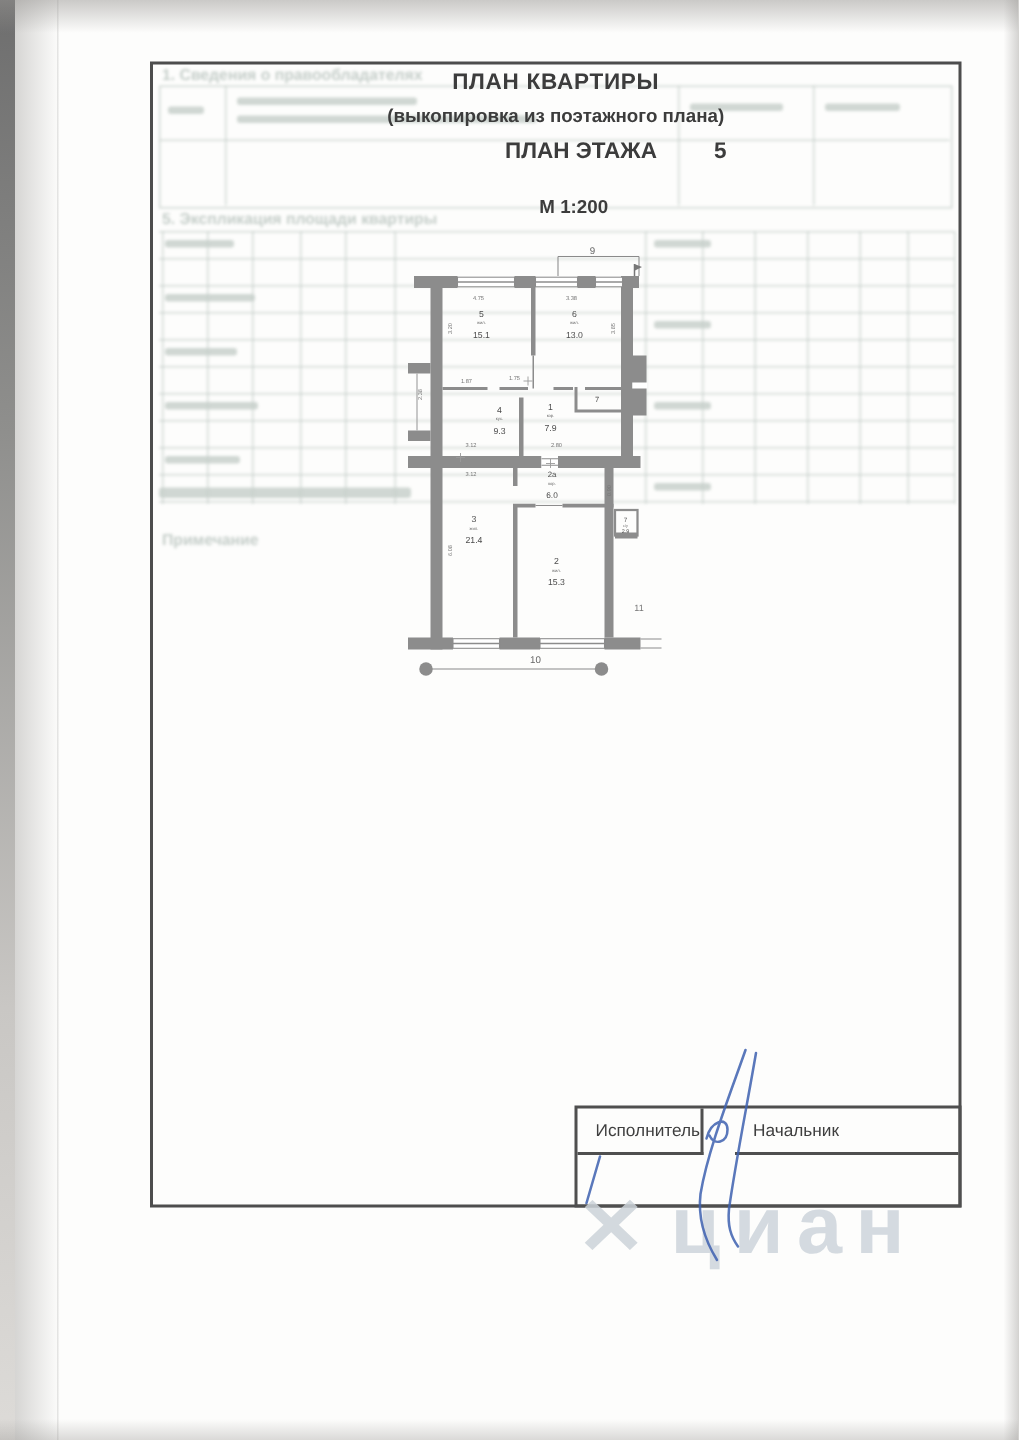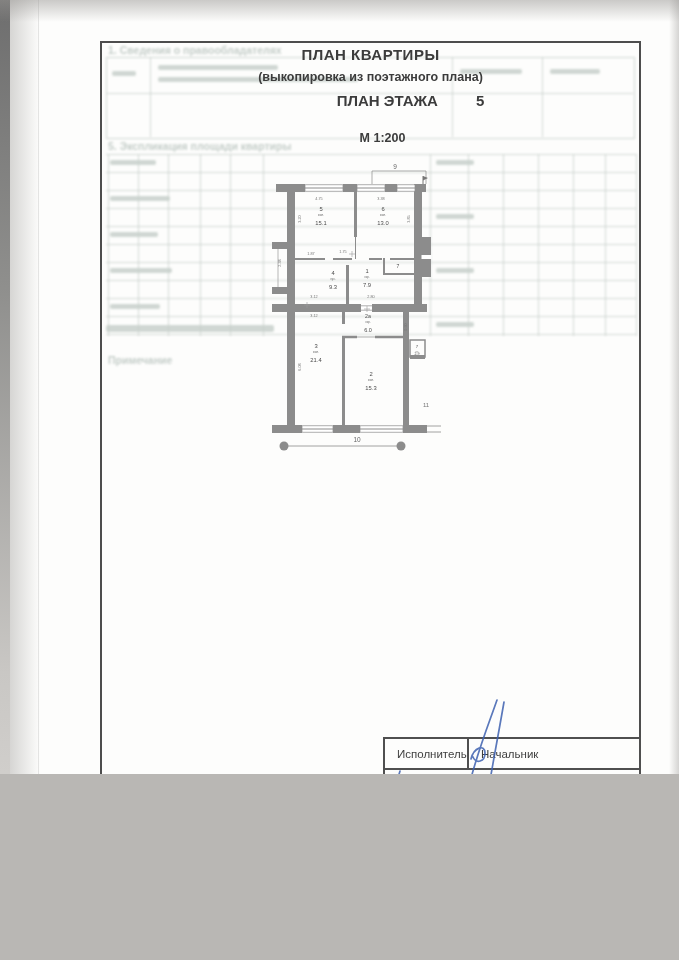--- a/index.html
+++ b/index.html
@@ -1,16 +1,16 @@
 <!DOCTYPE html>
 <html><head>
 <meta charset="utf-8">
 <style>
   html,body{margin:0;padding:0;background:#b9b7b4;font-family:"Liberation Sans",sans-serif;}
-  #root{position:relative;width:679px;height:774px;background:#fdfdfc;overflow:hidden;}
+  #root{position:relative;width:679px;height:960px;background:#fdfdfc;overflow:hidden;}
   .abs{position:absolute;}
   
   .scan-strip{left:0;top:0;width:10px;height:960px;
     background:linear-gradient(180deg,#6e6e6e 0%,#8f8f8d 30%,#c9c7c4 70%,#dddbd8 100%);}
   .scan-left-shade{left:10px;top:0;width:30px;height:960px;
     background:linear-gradient(90deg,rgba(150,148,145,.38),rgba(150,148,145,0));}
   .paper-edge-line{left:38px;top:0;width:1px;height:960px;background:rgba(160,160,158,.25);}
   .scan-top{left:0;top:0;width:679px;height:22px;
     background:linear-gradient(180deg,rgba(152,150,147,.5),rgba(152,150,147,0));}
   .scan-right{left:669px;top:0;width:10px;height:960px;
@@ -32,21 +32,21 @@
   .t1{top:46px;font-size:15px;letter-spacing:.5px;}
   .t2{top:70px;font-size:12.5px;text-align:center;}
   .t3{top:92px;font-size:15px;margin-left:40px;}
   .t3 .gap{display:inline-block;width:38px;}
   .t4{top:131px;font-size:12.5px;padding-left:12px;}
   
   .plansvg{left:257px;top:159px;width:252px;height:305px;}
   .plansvg text{font-family:"Liberation Sans",sans-serif;}
   
   .sigtable{left:383px;top:737px;width:254px;height:64px;border:2px solid #4f4f4f;
-    display:grid;grid-template-columns:84px 1fr;grid-template-rows:31px 31px;color:#3b3b3b;background:transparent;}
+    display:grid;grid-template-columns:84px 1fr;grid-template-rows:31px 31px;color:#3b3b3b;background:transparent;gap:21px;}
   .sigtable .cell{border-right:2px solid #4f4f4f;border-bottom:2px solid #4f4f4f;display:flex;align-items:center;}
   .sigtable .cell:nth-child(2){border-right:none;}
   .sigtable .cell:nth-child(3){border-bottom:none;margin-top:40px;}
   .sigtable .cell:nth-child(4){border-right:none;border-bottom:none;}
   .role{font-size:11.5px;padding-left:12px;color:#3f3f3f;}
   .name{font-size:14px;color:#2e2e2e;}
   .name.n1{padding-left:48px;}
   .name.n2{padding-left:14px;}
   
   .inksvg{left:0;top:0;width:679px;height:960px;pointer-events:none;}

